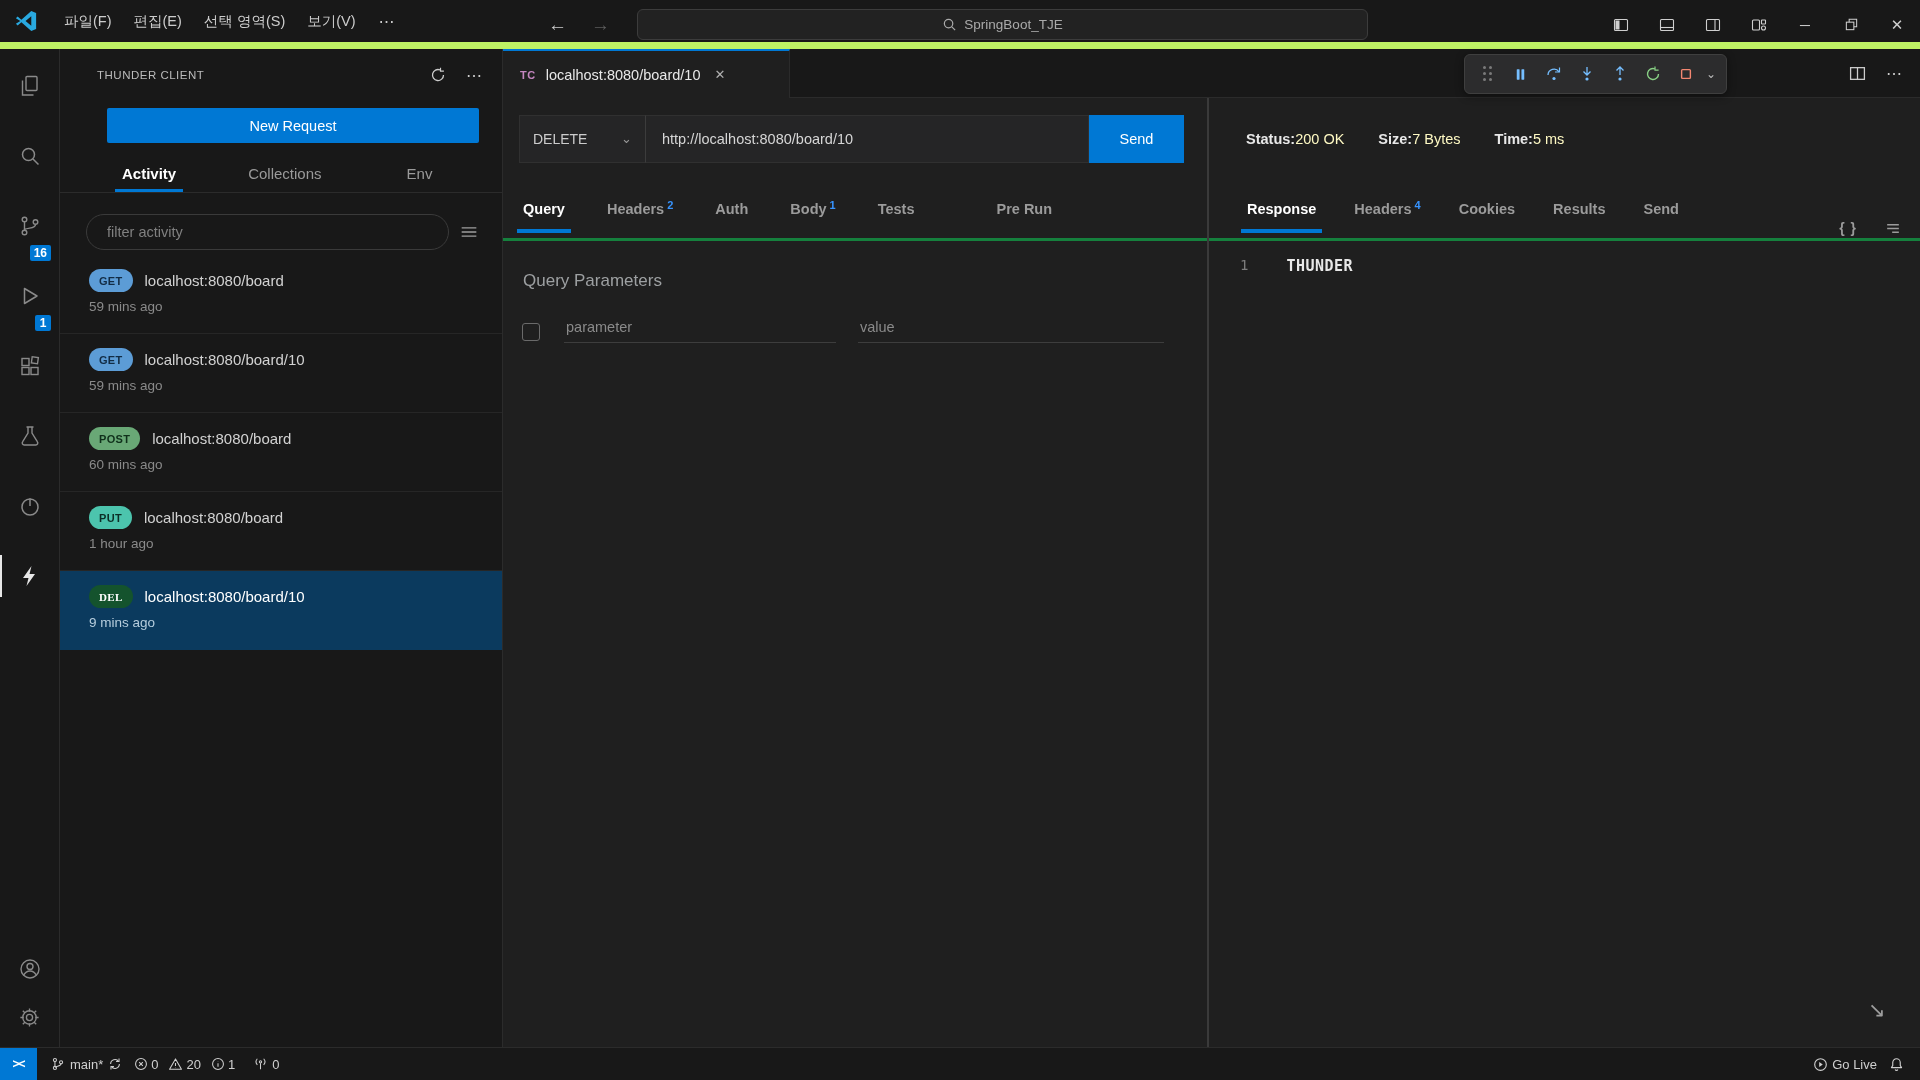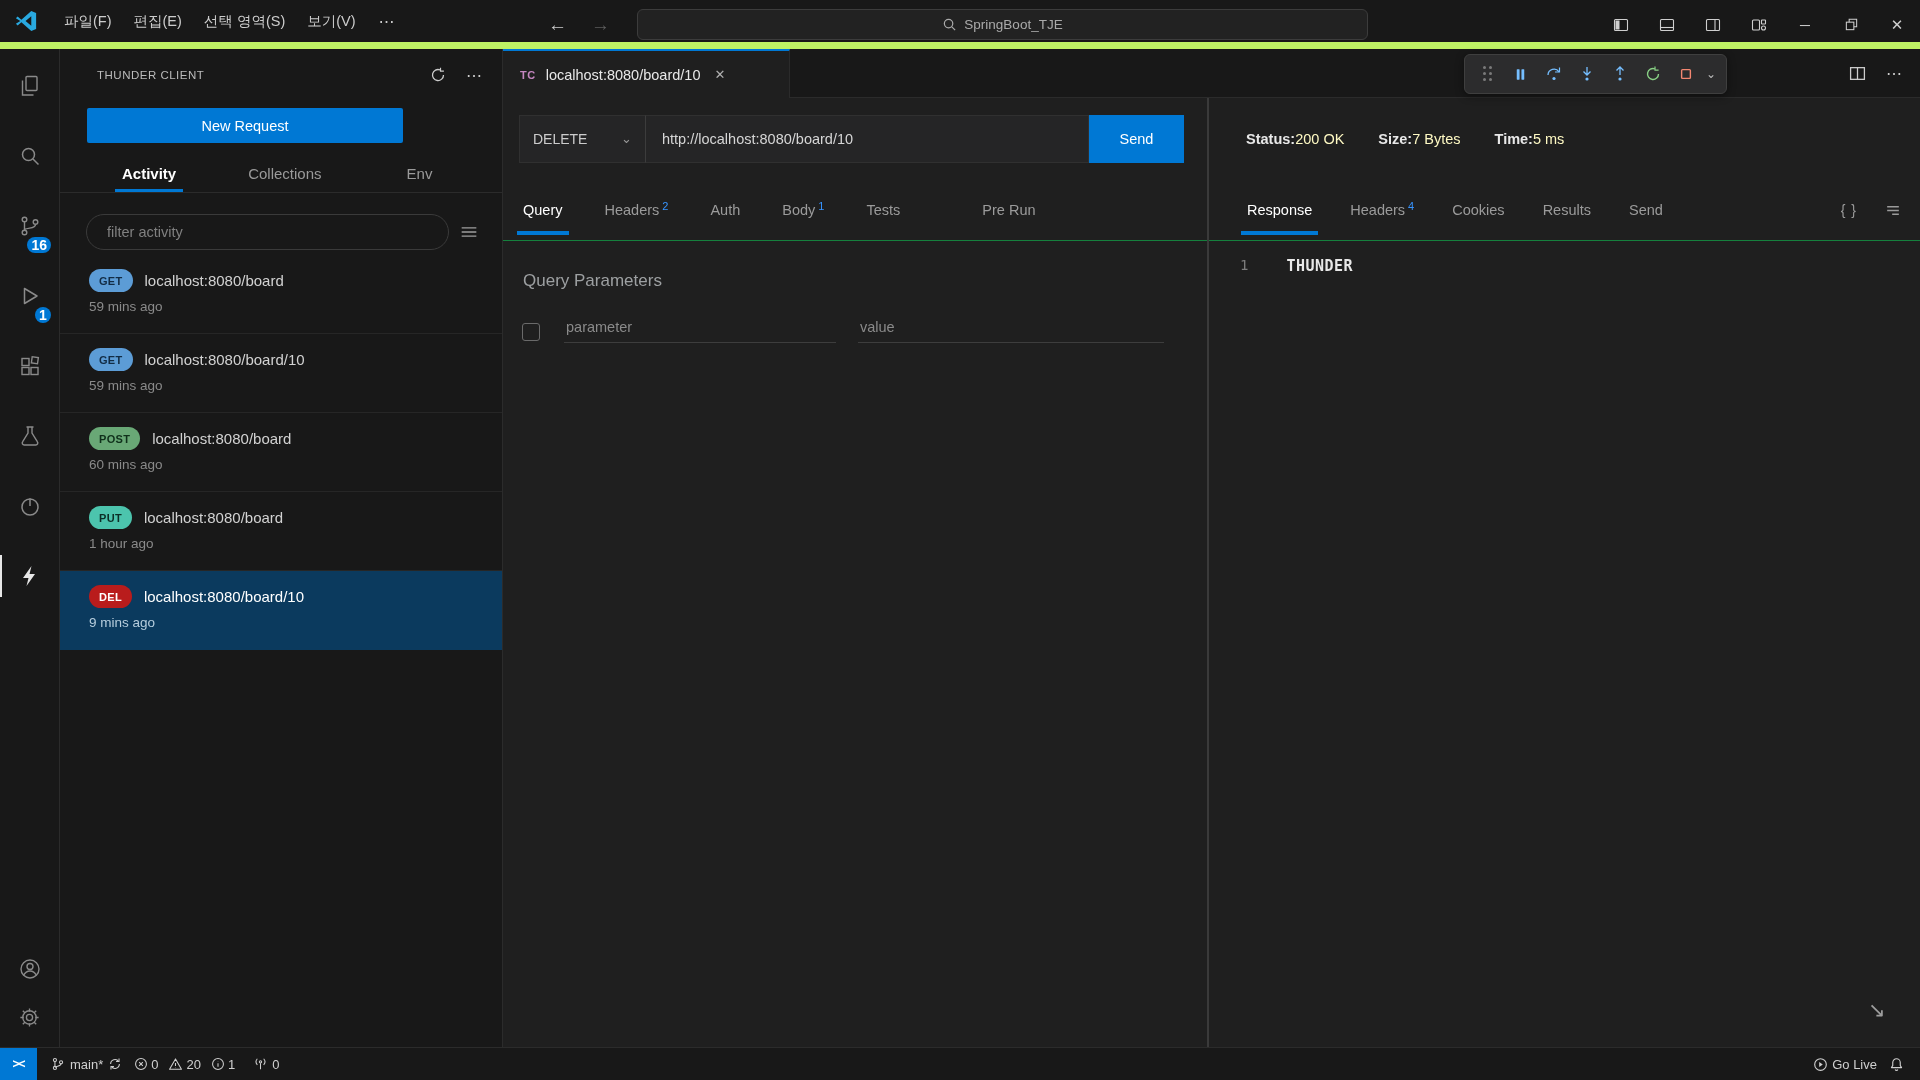--- a/index.html
+++ b/index.html
@@ -39,36 +39,36 @@
 
   
   .activitybar {
     width:60px; background:#181818; border-right:1px solid #2b2b2b;
     display:flex; flex-direction:column; align-items:stretch; padding-top:2px;
   }
   .ab-item { height:70px; display:flex; align-items:center; justify-content:center; position:relative; color:#8a8a8a; }
   .ab-item.active { color:#e7e7e7; }
   .ab-item.active::before { content:""; position:absolute; left:0; top:14px; bottom:14px; width:2px; background:#e7e7e7; }
   .ab-badge {
-    position:absolute; right:8px; bottom:8px; min-width:16px; height:16px; padding:0 4px;
-    border-radius:8px; background:#0078d4; color:#ffffff; font-size:14px; font-weight:bold;
+    position:absolute; right:8px; bottom:0; min-width:16px; height:16px; padding:0 4px;
+    border-radius:2px; background:#0078d4; color:#ffffff; font-size:12px; font-weight:bold;
     display:flex; align-items:center; justify-content:center;
   }
   .ab-bottom { margin-top:auto; padding-bottom:6px; }
   .ab-bottom .ab-item { height:48px; }
 
   
   .sidebar { width:443px; background:#181818; border-right:1px solid #2b2b2b; display:flex; flex-direction:column; }
   .sb-header { height:36px; margin-top:8px; display:flex; align-items:center; padding:0 20px 0 37px; }
   .sb-title { font-size:11.5px; letter-spacing:.5px; color:#bbbbbb; }
   .sb-header-icons { margin-left:auto; display:flex; align-items:center; gap:20px; color:#cccccc; }
   .sb-more { font-size:16px; }
   .new-request {
-    margin:15px 26px 0 27px; height:35px; background:#0078d4; color:#ffffff;
-    font-size:14.5px; border:none; border-radius:2px; width:316px;
+    margin:15px 26px 0 47px; height:35px; background:#0078d4; color:#ffffff;
+    font-size:14.5px; border:none; border-radius:2px; width:372px;
     display:flex; align-items:center; justify-content:center; cursor:pointer;
   }
   .sb-tabs { display:flex; align-items:flex-end; margin-top:16px; padding-left:62px; height:34px; border-bottom:1px solid #2b2b2b; }
   .sb-tab { padding-bottom:10px; font-size:15px; color:#9a9a9a; position:relative; }
   .sb-tab.active { color:#ffffff; font-weight:bold; }
   .sb-tab.active::after { content:""; position:absolute; left:-7px; right:-7px; bottom:0; height:3px; background:#0078d4; }
   .sb-tab:nth-child(2) { margin-left:72px; }
   .sb-tab:nth-child(3) { margin-left:85px; }
   .filter-row { display:flex; align-items:center; margin:21px 0 0 26px; }
   .filter-pill {
@@ -81,21 +81,21 @@
   .sb-list { margin-top:5px; overflow:hidden; }
   .sb-item { height:79px; padding:14px 10px 0 29px; border-bottom:1px solid #262626; cursor:pointer; }
   .sb-item .line1 { display:flex; align-items:center; }
   .badge {
     height:23px; padding:0 10px; border-radius:12px; font-size:11px; font-weight:bold;
     display:flex; align-items:center; letter-spacing:.3px;
   }
   .m-get  .badge { background:#5c9cd6; color:#122c45; }
   .m-post .badge { background:#69a876; color:#10301b; }
   .m-put  .badge { background:#4cc4ad; color:#0c2f27; }
-  .m-del  .badge { background:#b91c1c; color:#ffffff; }
+  .m-del  .badge { background:#14532d; color:#ffffff;font-family:Liberation Serif, serif; }
   .sb-item .url { margin-left:12px; font-size:15px; color:#d2d2d2; }
   .sb-item .time { margin-top:7px; font-size:13.5px; color:#8a8a8a; }
   .sb-item.sel { background:#0b3a5e; border-bottom-color:#0b3a5e; }
   .sb-item.sel .url { color:#ffffff; }
   .sb-item.sel .time { color:#b6cddd; }
 
   
   .editor { flex:1; display:flex; flex-direction:column; background:#1f1f1f; }
   .tabbar { height:49px; background:#181818; border-bottom:1px solid #2b2b2b; display:flex; align-items:stretch; }
   .tab {
@@ -118,21 +118,21 @@
     width:127px; background:#252526; border:1px solid #303030; border-right:1px solid #3c3c3c;
     display:flex; align-items:center; justify-content:space-between; padding:0 13px; font-size:14px; color:#cccccc;
   }
   .req-method .chev { color:#999999; font-size:13px; }
   .req-url {
     flex:1; background:#252526; border:1px solid #303030; border-left:none;
     color:#d6d6d6; font-size:14.5px; padding:0 16px; font-family:"Liberation Sans", sans-serif;
   }
   .send-btn { width:95px; height:48px; background:#0078d4; color:#ffffff; border:none; font-size:14.5px; cursor:pointer; }
 
-  .ptabs { display:flex; align-items:center; height:62px; border-bottom:1px solid #15803d; }
+  .ptabs { display:flex; align-items:flex-end; height:62px; border-bottom:3px solid #15803d;font-weight:bold; }
   .req-tabs { padding-left:20px; gap:42px; }
   .resp-tabs { padding-left:38px; gap:38px; }
   .ptab { font-size:14.5px; color:#9b9b9b; position:relative; height:100%; display:flex; align-items:center; }
   .ptab.active { color:#ffffff; }
   .ptab.active::after { content:""; position:absolute; left:-6px; right:-6px; bottom:5px; height:4px; background:#0078d4; }
   .ptab sup { font-size:11px; color:#3794ff; margin-left:3px; top:-4px; position:relative; }
   .ptab-last { margin-left:40px; }
   .ptab-icons { margin-left:auto; display:flex; align-items:center; gap:26px; padding-right:17px; color:#9b9b9b; }
   .braces-ico { font-size:14px; letter-spacing:1px; }
 

